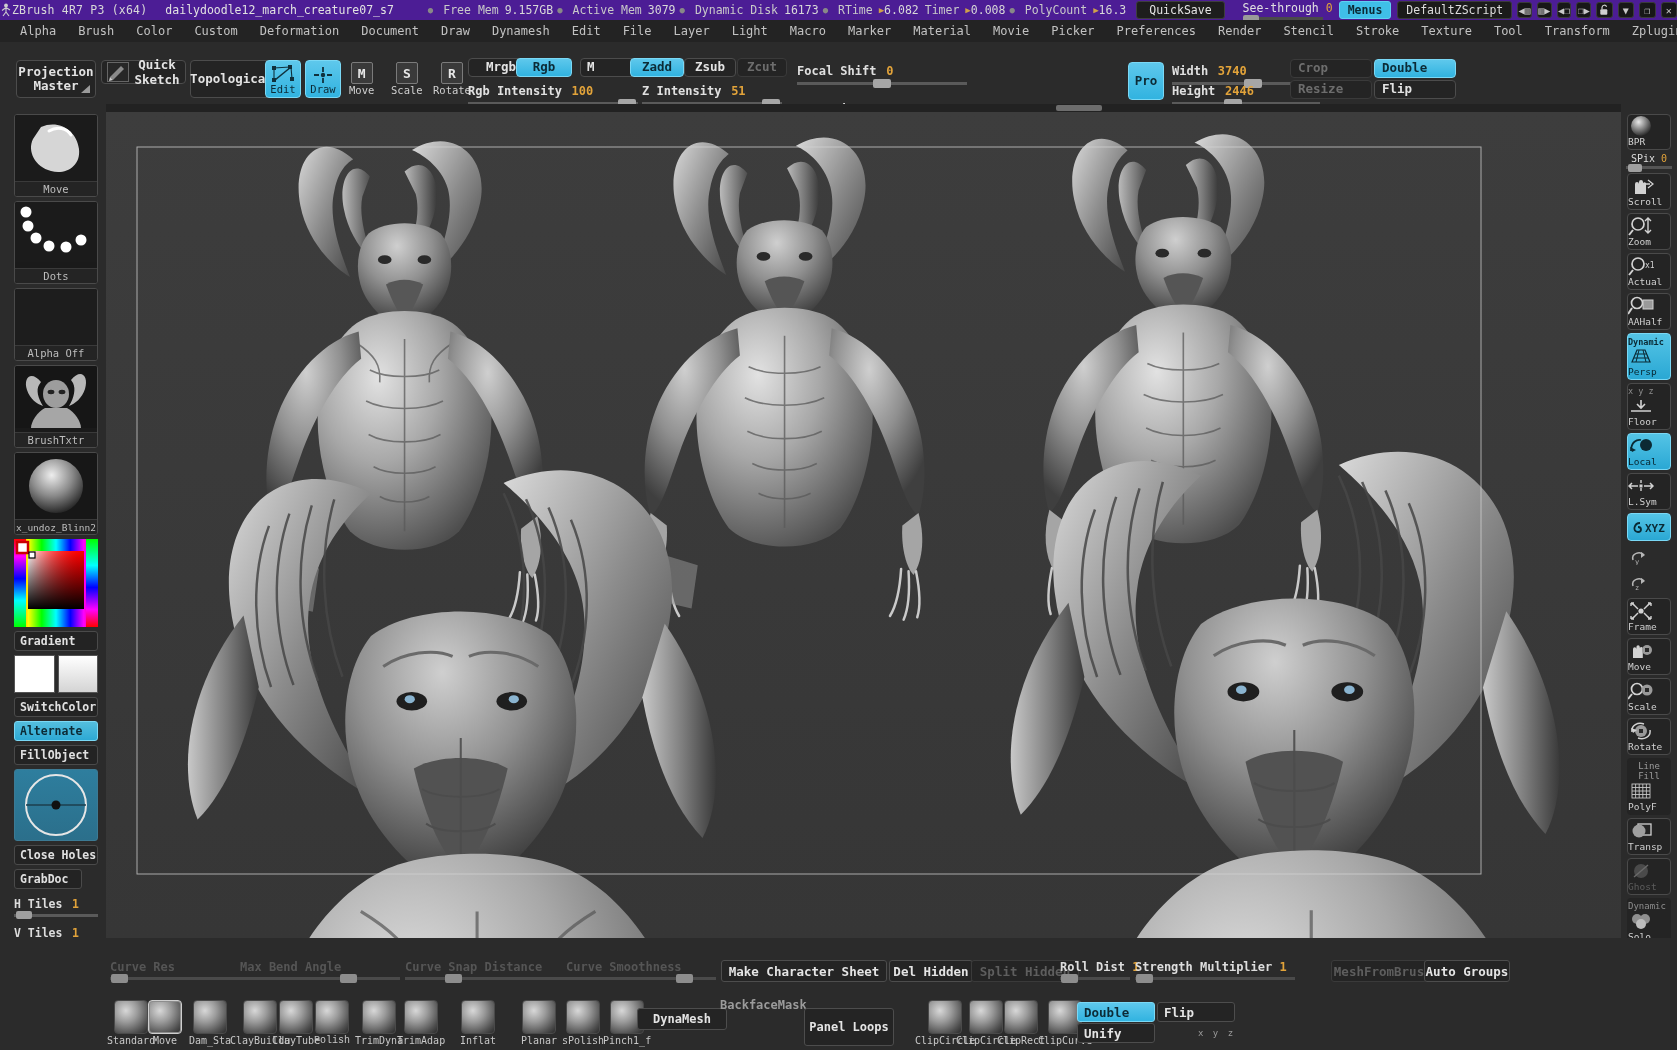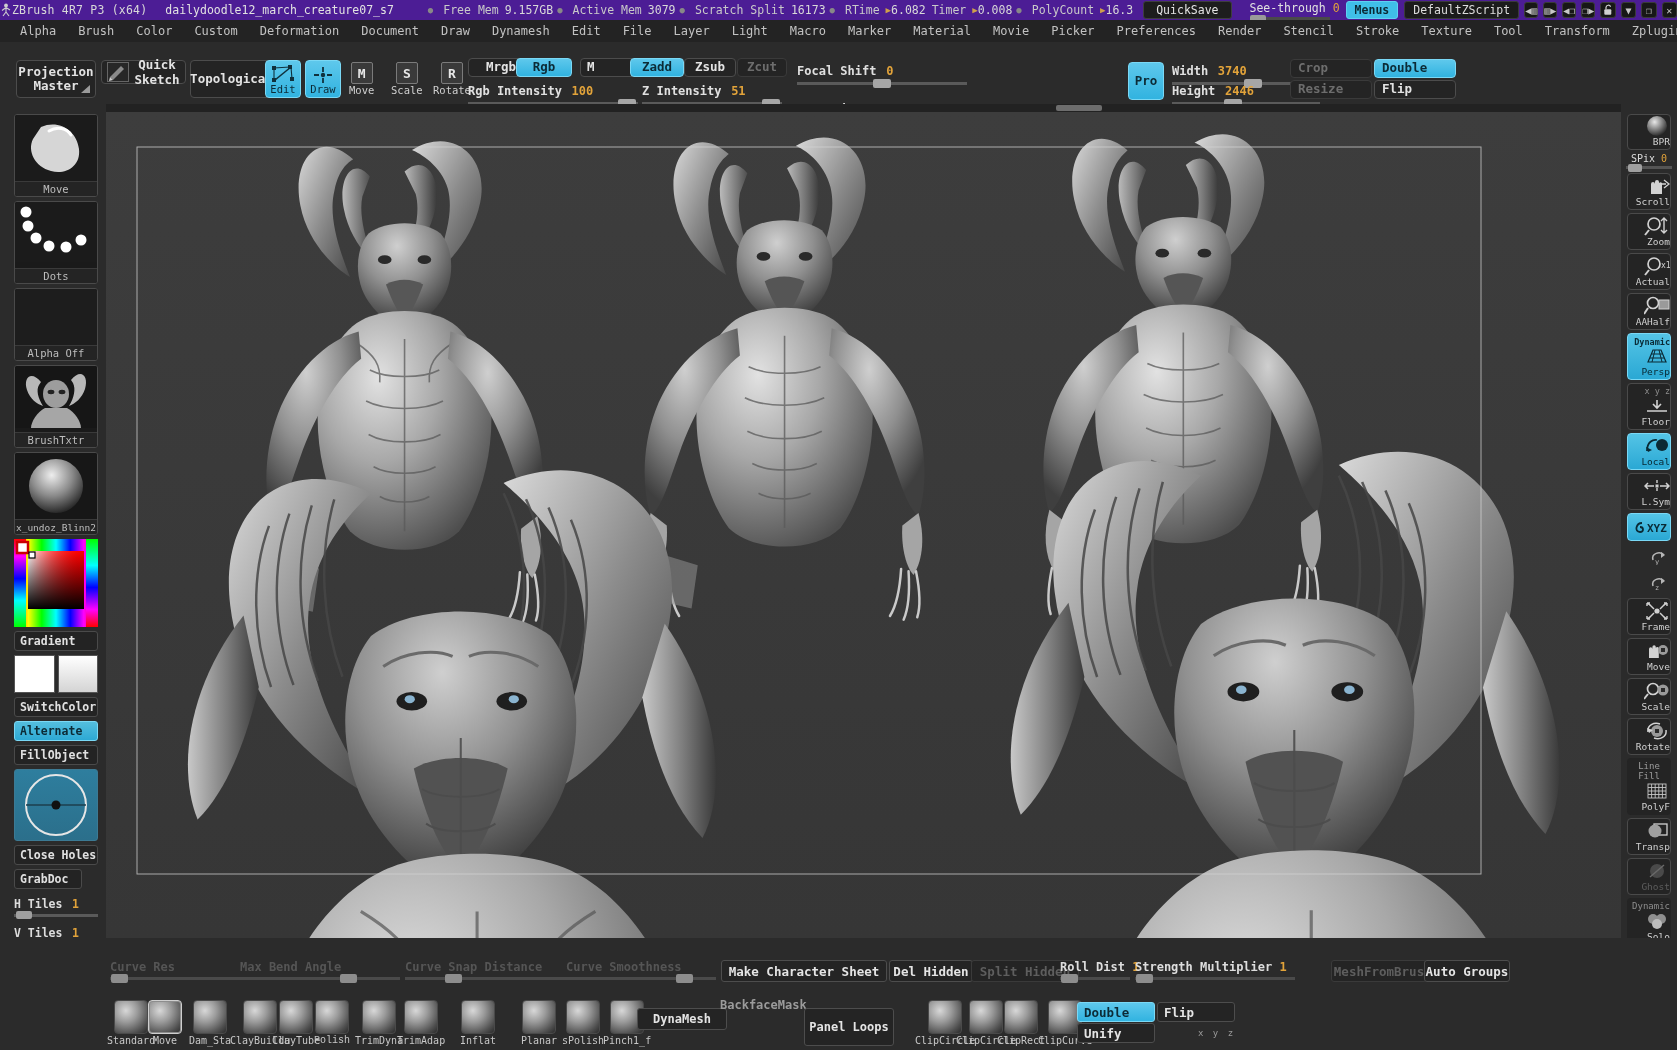--- a/index.html
+++ b/index.html
@@ -119,21 +119,21 @@
     opacity:.55;
   }
 
   
   .rightbar {
     position:absolute; right:0; top:112px; width:56px; height:826px;
     background:#2b2b2b; padding-top:2px;
   }
   .rbtn {
     width:44px; margin:0 auto 3px auto; border:1px solid #4a4a4a; border-radius:4px;
-    background:#242424; display:flex; flex-direction:column; align-items:flex-end;
+    background:#242424; display:flex; flex-direction:column; align-items:flex-start;
     justify-content:center; padding:3px 0 2px 0;
   }
   .rbtn .gl { font-size:15px; color:#dcdcdc; line-height:1; height:18px; display:flex;align-items:center;}
   .rbtn .cp { font-size:9.5px; color:#d0d0d0; margin-top:1px; }
   .rbtn.blue { background:linear-gradient(#54c4e6,#2aa8d4); border-color:#7ad8f5; }
   .rbtn.blue .cp, .rbtn.blue .gl { color:#07252f; }
   .rbtn.flat { border-color:transparent; background:transparent; }
   .rbtn.dim .cp, .rbtn.dim .gl { color:#5c5c5c; }
   .rsl { width:46px; margin:0 auto 4px auto; }
   .rsl .t { font-size:10px; color:#ddd; text-align:center; }
@@ -198,21 +198,21 @@
     </div>
     <div class="tb-app">ZBrush 4R7 P3 (x64)</div>
     <div class="tb-doc">dailydoodle12_march_creature07_s7</div>
     <span class="tb-dot">●</span>
     <span class="tb-stat">Free Mem</span>
     <span class="tb-num">9.157GB</span>
     <span class="tb-dot">●</span>
     <span class="tb-stat">Active Mem</span>
     <span class="tb-num">3079</span>
     <span class="tb-dot">●</span>
-    <span class="tb-stat">Scratch Split</span>
+    <span class="tb-stat">Dynamic Disk</span>
     <span class="tb-num">16173</span>
     <span class="tb-dot">●</span>
     <span class="tb-stat">RTime</span>
     <span class="tb-arrow">▶</span>
     <span class="tb-num">6.082</span>
     <span class="tb-stat">Timer</span>
     <span class="tb-arrow">▶</span>
     <span class="tb-num">0.008</span>
     <span class="tb-dot">●</span>
     <span class="tb-stat">PolyCount</span>

